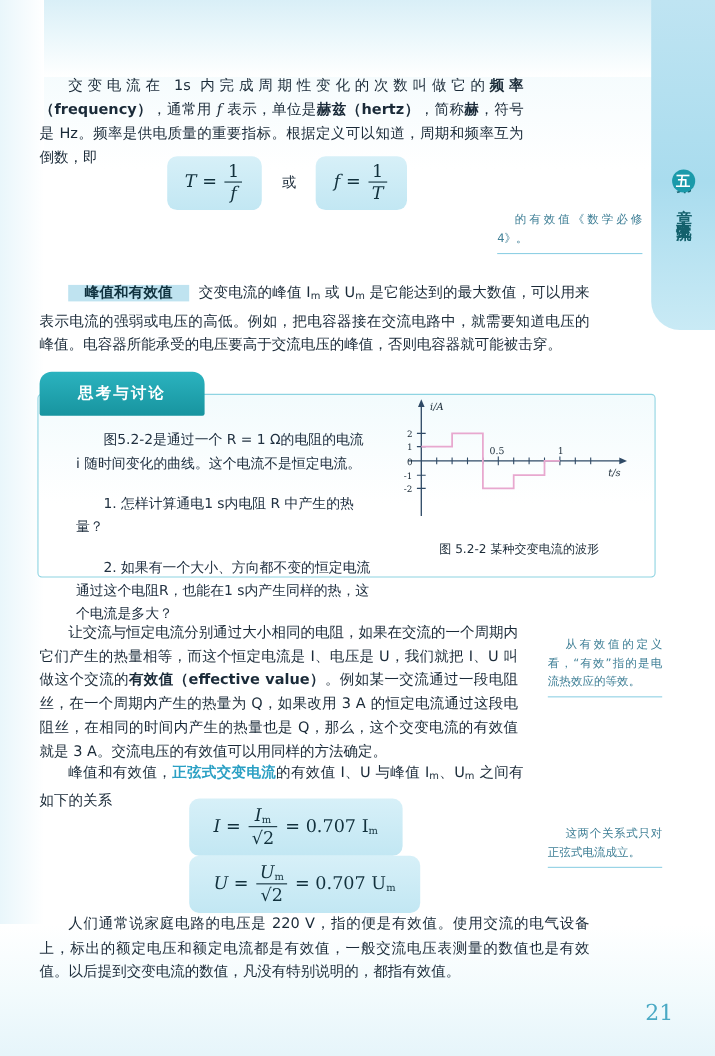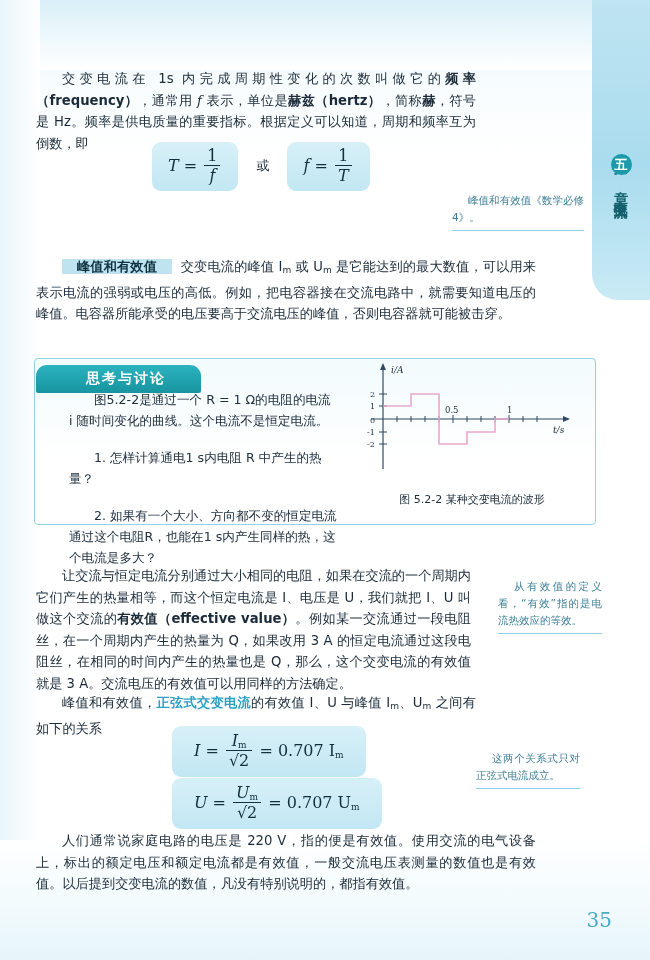--- a/index.html
+++ b/index.html
@@ -97,25 +97,25 @@
     padding-bottom:4px;
   }
 
   
   .disc{
     position:absolute;left:34px;top:358px;width:560px;height:165px;
     border:1.5px solid #8ed4e2;border-radius:4px;
     background:linear-gradient(180deg,#f2fbfd 0%,#ffffff 60%);
   }
   .disc-tab{
-    position:absolute;left:36px;top:365px;width:150px;height:28px;
+    position:absolute;left:36px;top:338px;width:150px;height:40px;
     background:linear-gradient(180deg,#2bb3bf 0%,#17949f 100%);
     border-radius:11px 11px 2px 2px;
     display:flex;align-items:center;justify-content:center;
-    color:#ffffff;font-size:14px;font-weight:bold;letter-spacing:2px;padding-left:15px;
+    color:#ffffff;font-size:14px;font-weight:bold;letter-spacing:2px;
   }
   .disc-text{
     position:absolute;left:18px;top:14px;width:300px;
     font-size:12.6px;line-height:21px;color:#203040;
     font-family:"DejaVu Sans","Liberation Sans",sans-serif;
   }
   .disc-text p{margin:16px;text-indent:25px;}
 
   
   .chart-wrap{position:absolute;left:330px;top:0;width:215px;height:120px;}
@@ -167,21 +167,21 @@
       <span>=</span>
       <span class="frac">
         <span class="num">1</span>
         <span class="den it">T</span>
       </span>
     </span>
   </div>
 
 
   <div class="note" style="left:452px;top:192px;width:132px;">
-    <span>峰值和有效值《数学必修4》。</span>
+    <span>的有效值《数学必修4》。</span>
   </div>
 
   <div class="body-col" style="top:256px;width:500px;">
     <p class="para" style="text-indent:26px;">
       <span class="hl">峰值和有效值</span>&nbsp;&nbsp;<span>交变电流的峰值 I</span><span class="sub">m</span><span> 或 U</span><span class="sub">m</span><span> 是它能达到的最大数值，可以用来表示电流的强弱或电压的高低。例如，把电容器接在交流电路中，就需要知道电压的峰值。电容器所能承受的电压要高于交流电压的峰值，否则电容器就可能被击穿。</span>
     </p>
   </div>
 
   <div class="disc">
     <div class="disc-text">
@@ -267,22 +267,22 @@
       <span class="it">U</span>
       <span>=</span>
       <span class="frac">
         <span class="num"><span class="it">U</span><span class="sub">m</span></span>
         <span class="den">√2</span>
       </span>
       <span><span>= 0.707 U</span><span class="sub">m</span></span>
     </span>
   </div>
 
-  <div class="note" style="left:476px;top:750px;width:104px;">
+  <div class="note" style="left:498px;top:750px;width:104px;">
     <span>这两个关系式只对正弦式电流成立。</span>
   </div>
 
   <div class="body-col" style="top:830px;width:500px;">
     <p class="para">人们通常说家庭电路的电压是 220 V，指的便是有效值。使用交流的电气设备上，标出的额定电压和额定电流都是有效值，一般交流电压表测量的数值也是有效值。以后提到交变电流的数值，凡没有特别说明的，都指有效值。</p>
   </div>
 
-  <div class="pagenum">35</div>
+  <div class="pagenum">21</div>
 </div>
 
 </body></html>

